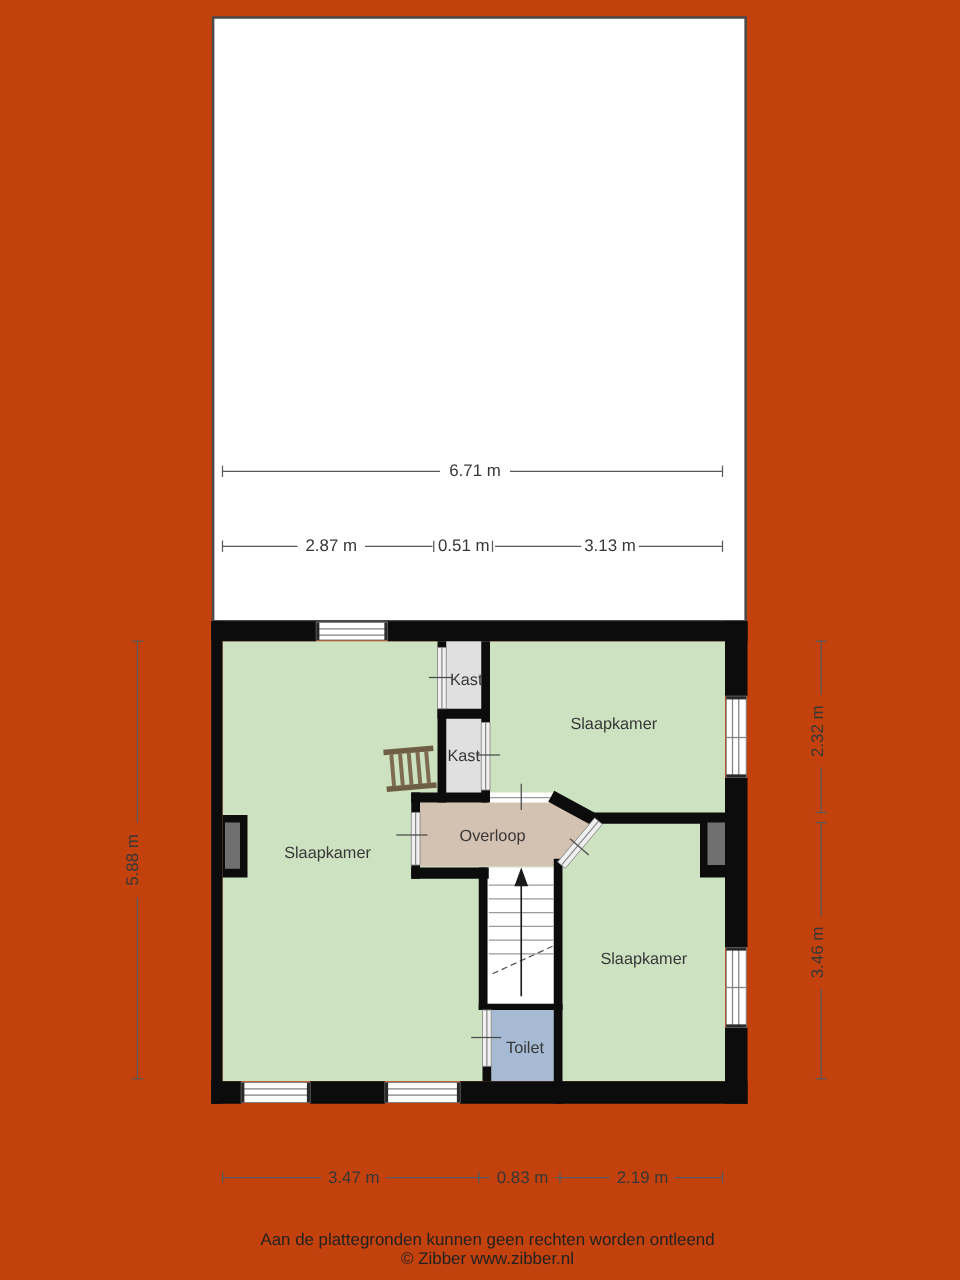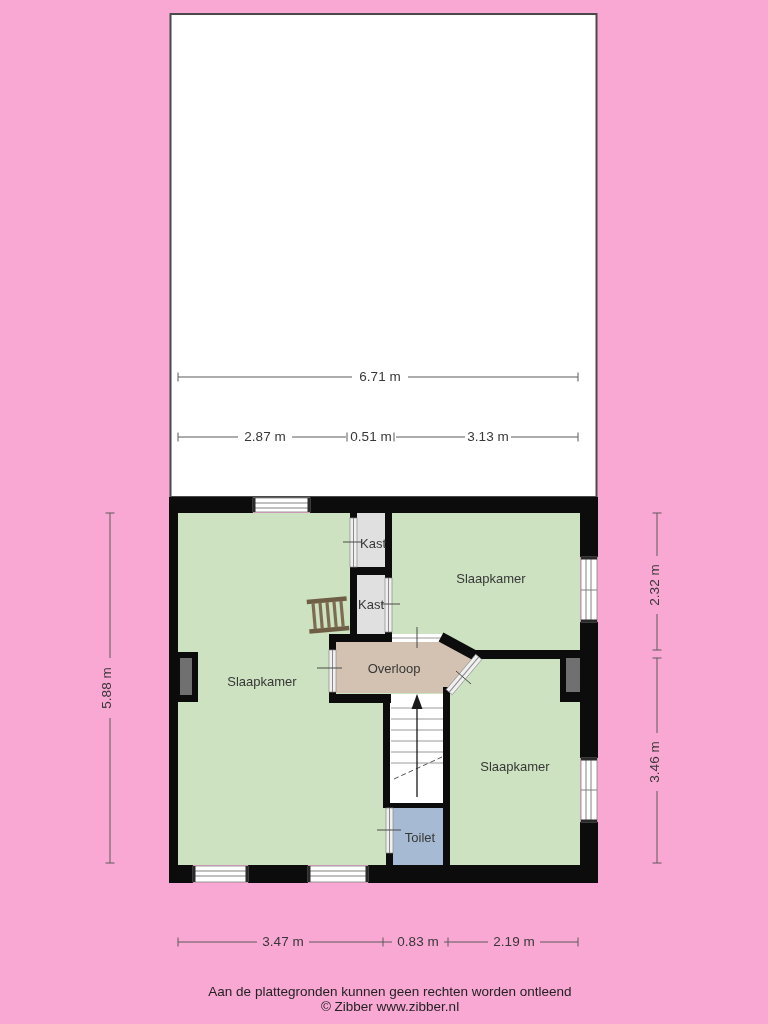--- a/index.html
+++ b/index.html
@@ -1,16 +1,16 @@
 <!DOCTYPE html>
 <html><head>
 <meta charset="utf-8">
 <style>
   html,body{margin:0;padding:0;background:#ffffff;}
-  .page{position:relative;width:768px;height:1024px;background:#f9a8d4;overflow:hidden;
+  .page{position:relative;width:768px;height:1024px;background:#c2410c;overflow:hidden;
         font-family:"Liberation Sans", sans-serif;}
   svg text{font-family:"Liberation Sans", sans-serif;fill:#373737;}
   text.room{font-size:13px;}
   text.dim{font-size:13.5px;}
   text.footer{font-size:13.5px;fill:#222;}
 </style>
 </head>
 <body>
 
 <div class="page">

